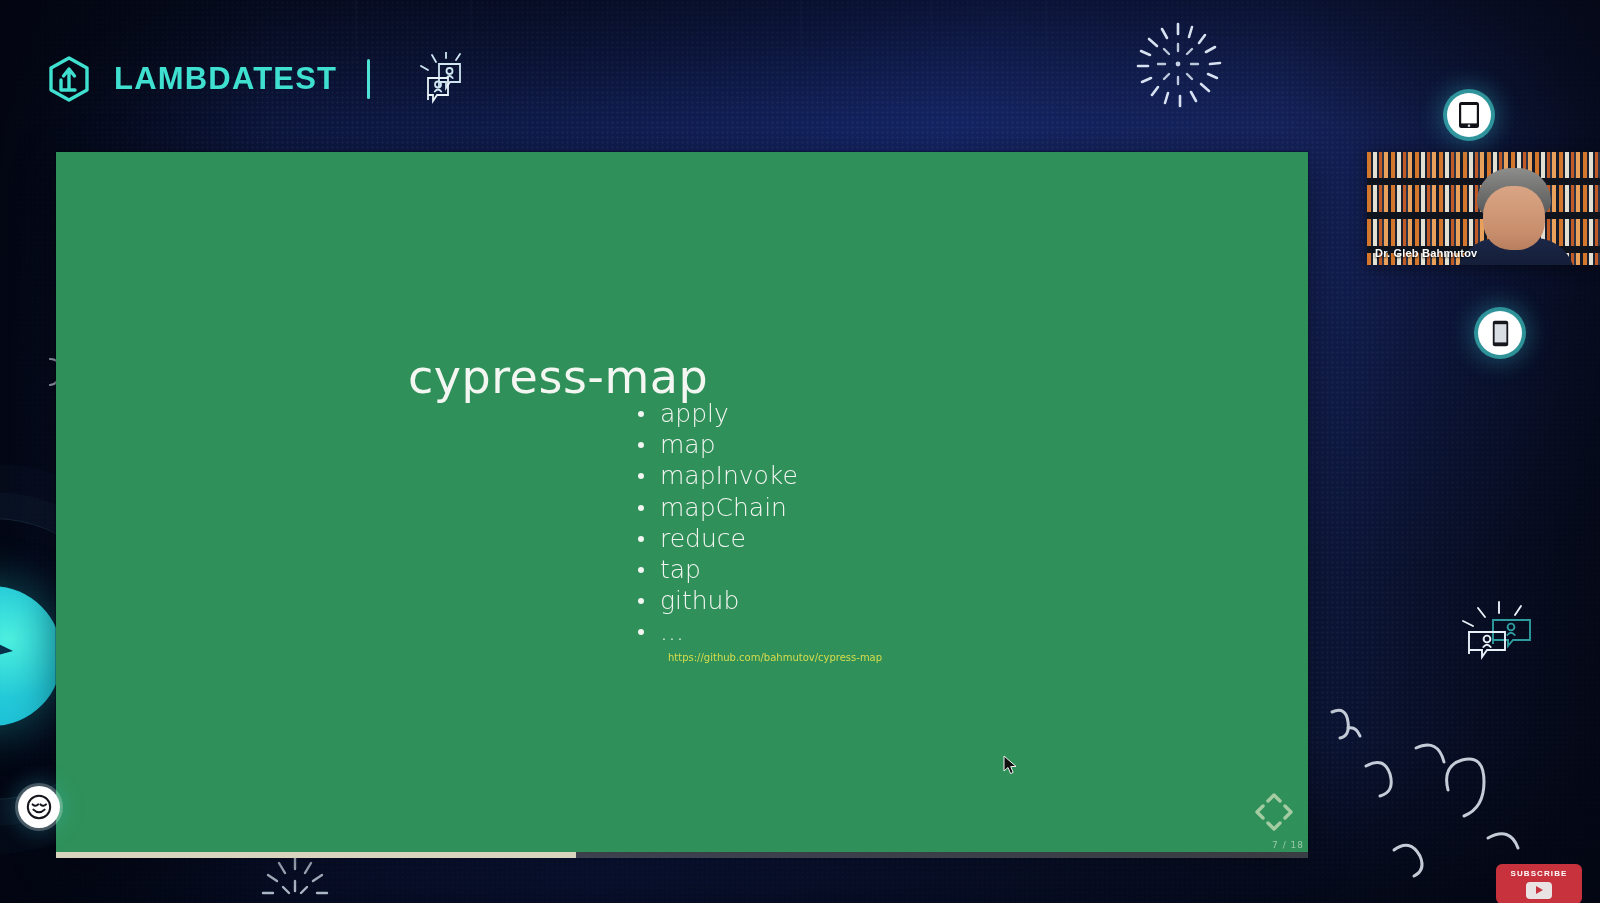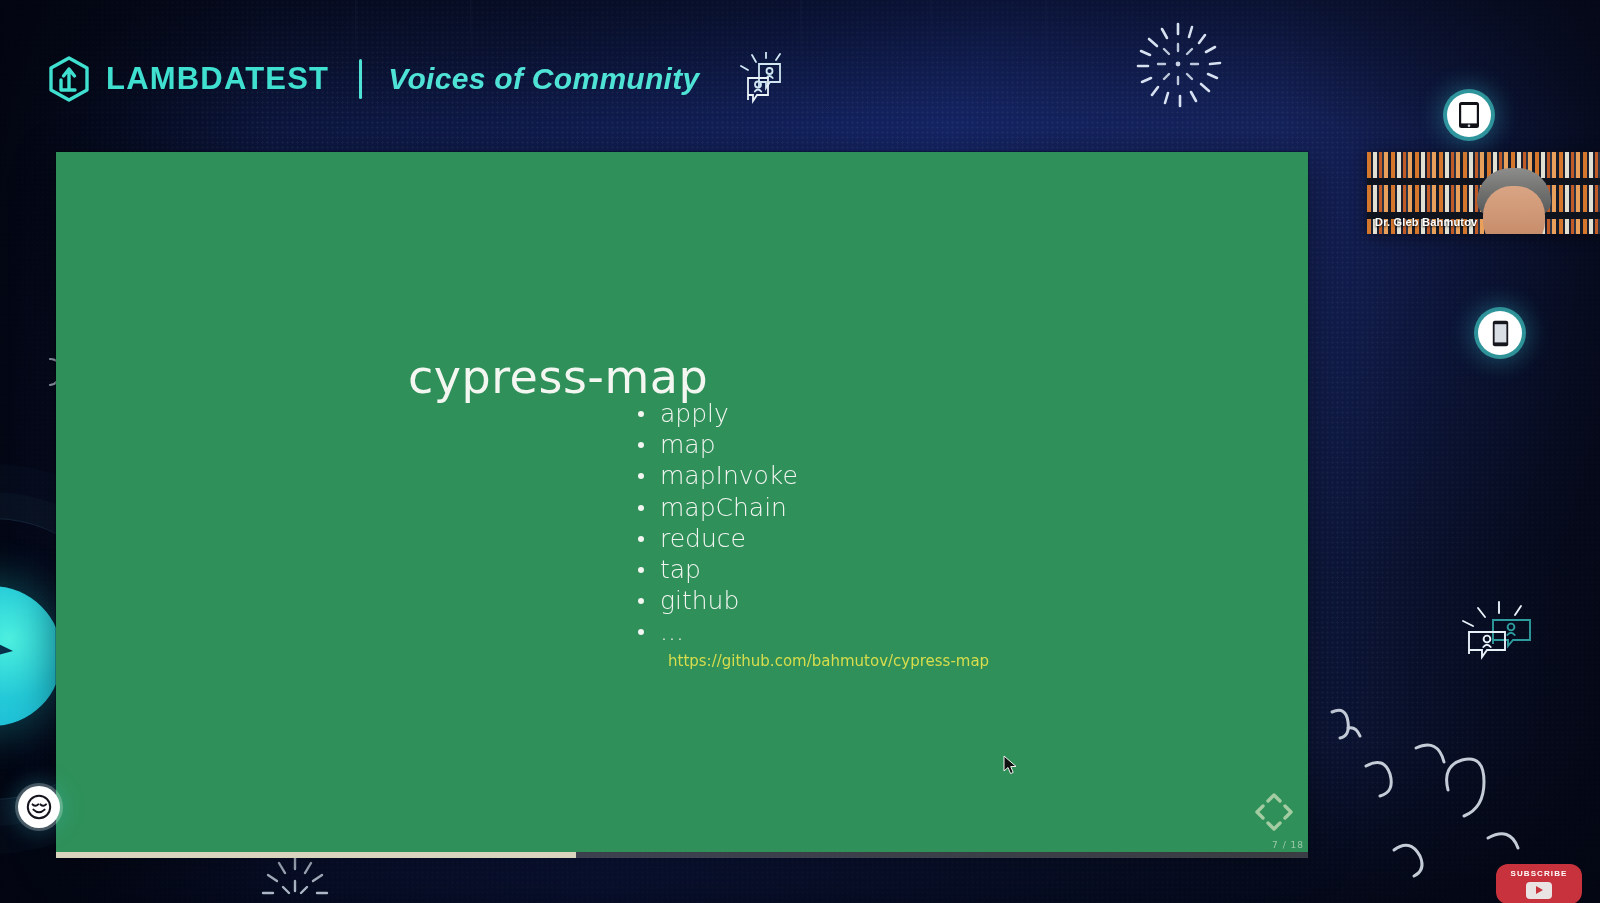--- a/index.html
+++ b/index.html
@@ -55,20 +55,21 @@
     gap: 16px;
     height: 62px;
   }
   .lt-logo { width: 42px; height: 46px; flex: 0 0 auto; }
   .lt-word {
     color: #3fe0d0;
     font-size: 31px;
     font-weight: 700;
     letter-spacing: 1.2px;
     white-space: nowrap;
+    margin-left: 8px;
   }
   .hdr-divider {
     width: 3px; height: 40px;
     background: #4fe3d6;
     border-radius: 2px;
     margin: 0 10px 0 14px;
   }
   .voc {
     color: #4fe3d6;
     font-size: 30px;
@@ -126,21 +127,21 @@
     position: absolute;
     left: 6px; top: 13px;
     width: 6px; height: 6px;
     border-radius: 50%;
     background: #f2f5f1;
   }
   .slide-link {
     position: absolute;
     left: 612px; top: 500px;
     color: #d7dd4d;
-    font-size: 15px;
+    font-size: 10px;
     font-family: "DejaVu Sans", sans-serif;
     text-decoration: none;
     white-space: nowrap;
   }
   .expand-icon {
     position: absolute;
     right: 8px; bottom: 14px;
     width: 52px; height: 52px;
     opacity: .65;
   }
@@ -167,21 +168,21 @@
   .cursor {
     position: absolute;
     left: 947px; top: 603px;
     width: 16px; height: 20px;
   }
 
   
   .webcam {
     position: absolute;
     left: 1367px; top: 152px;
-    width: 233px; height: 82px;
+    width: 233px; height: 113px;
     overflow: hidden;
     background: #be185d;
     box-shadow: 0 2px 14px rgba(0,0,0,.45);
   }
   .shelf {
     position: absolute; inset: 0;
     background:
       repeating-linear-gradient(90deg,
         #d4762c 0 4px, #1a2030 4px 6px, #e2e0d2 6px 10px, #1a2030 10px 12px,
         #c05a26 12px 15px, #2a3246 15px 17px, #e8a05a 17px 21px, #141a28 21px 24px),
@@ -261,21 +262,21 @@
     border: 1px solid rgba(110,190,235,.16);
     box-shadow: 0 0 0 26px rgba(110,190,235,.035), 0 0 0 54px rgba(110,190,235,.028);
   }
 
   
   .subscribe {
     position: absolute;
     left: 1496px; top: 864px;
     width: 86px; height: 40px;
     background: #c8323c;
-    border-radius: 12px;
+    border-radius: 6px;
     color: #ffffff;
     font-size: 8px;
     font-weight: 700;
     letter-spacing: 1.1px;
     text-align: center;
     padding-top: 5px;
     box-sizing: border-box;
   }
   .subscribe .play {
     width: 26px; height: 17px;
@@ -304,21 +305,20 @@
   <div class="bg-vignette"></div>
 
   <div class="header">
     <svg class="lt-logo" viewBox="0 0 42 46">
       <path d="M21 2 L39 12 L39 34 L21 44 L3 34 L3 12 Z" fill="none" stroke="#3fe0d0" stroke-width="3.4" stroke-linejoin="round"></path>
       <path d="M13 24 L13 34 L27 34" fill="none" stroke="#3fe0d0" stroke-width="3.4" stroke-linecap="round" stroke-linejoin="round"></path>
       <path d="M21 33 L21 15 M21 13 L15.5 20 M21 13 L26.5 20" fill="none" stroke="#3fe0d0" stroke-width="3.4" stroke-linecap="round" stroke-linejoin="round"></path>
     </svg>
     <span class="lt-word">LAMBDATEST</span>
     <span class="hdr-divider"></span>
-    <span class="voc">Voices of Community</span>
     <svg class="voc-bubbles" viewBox="0 0 56 54">
       <g stroke="#cfe6f2" stroke-width="1.8" fill="none" stroke-linecap="round">
         <path d="M33 36 L33 12 L54 12 L54 30 L44 30 L40 36 L40 30 L33 30 Z"></path>
         <circle cx="43.5" cy="19" r="3"></circle>
         <path d="M40.5 26 q3 -4 6.2 0"></path>
         <path d="M22 48 L22 26 L42 26 L42 43 L31 43 L27 49 L27 43 L22 43 Z" stroke="#e9f3f8"></path>
         <circle cx="32" cy="32.5" r="3"></circle>
         <path d="M28.8 39.5 q3.2 -4 6.4 0"></path>
         <path d="M30 10 L26 3 M40 6 L40 0 M50 8 L54 2 M22 18 L15 14"></path>
       </g>

